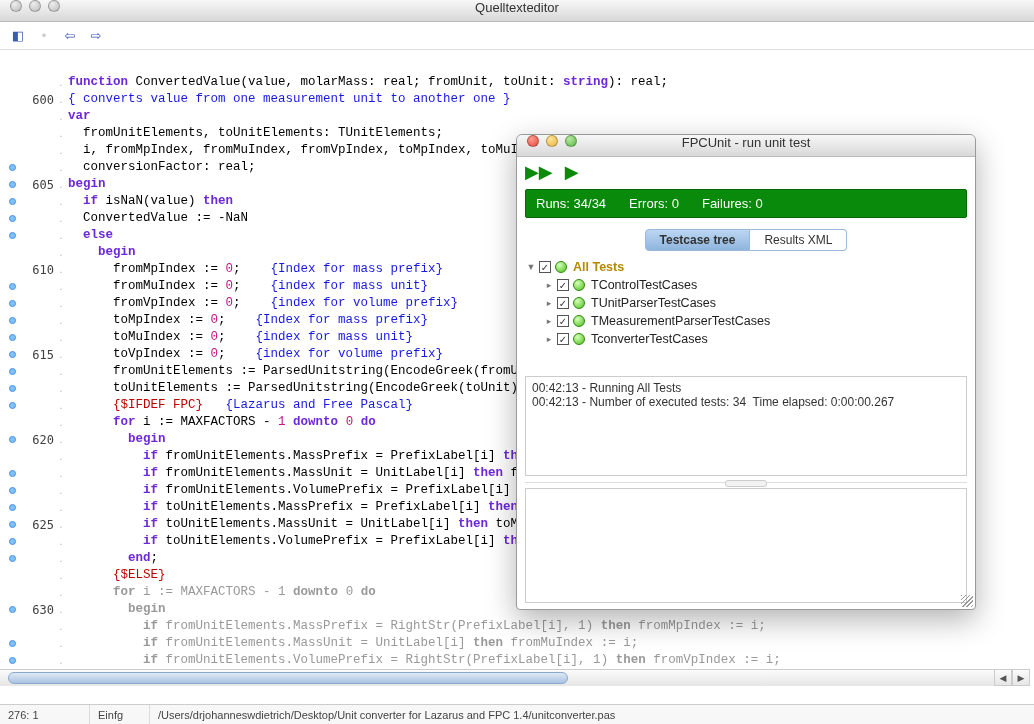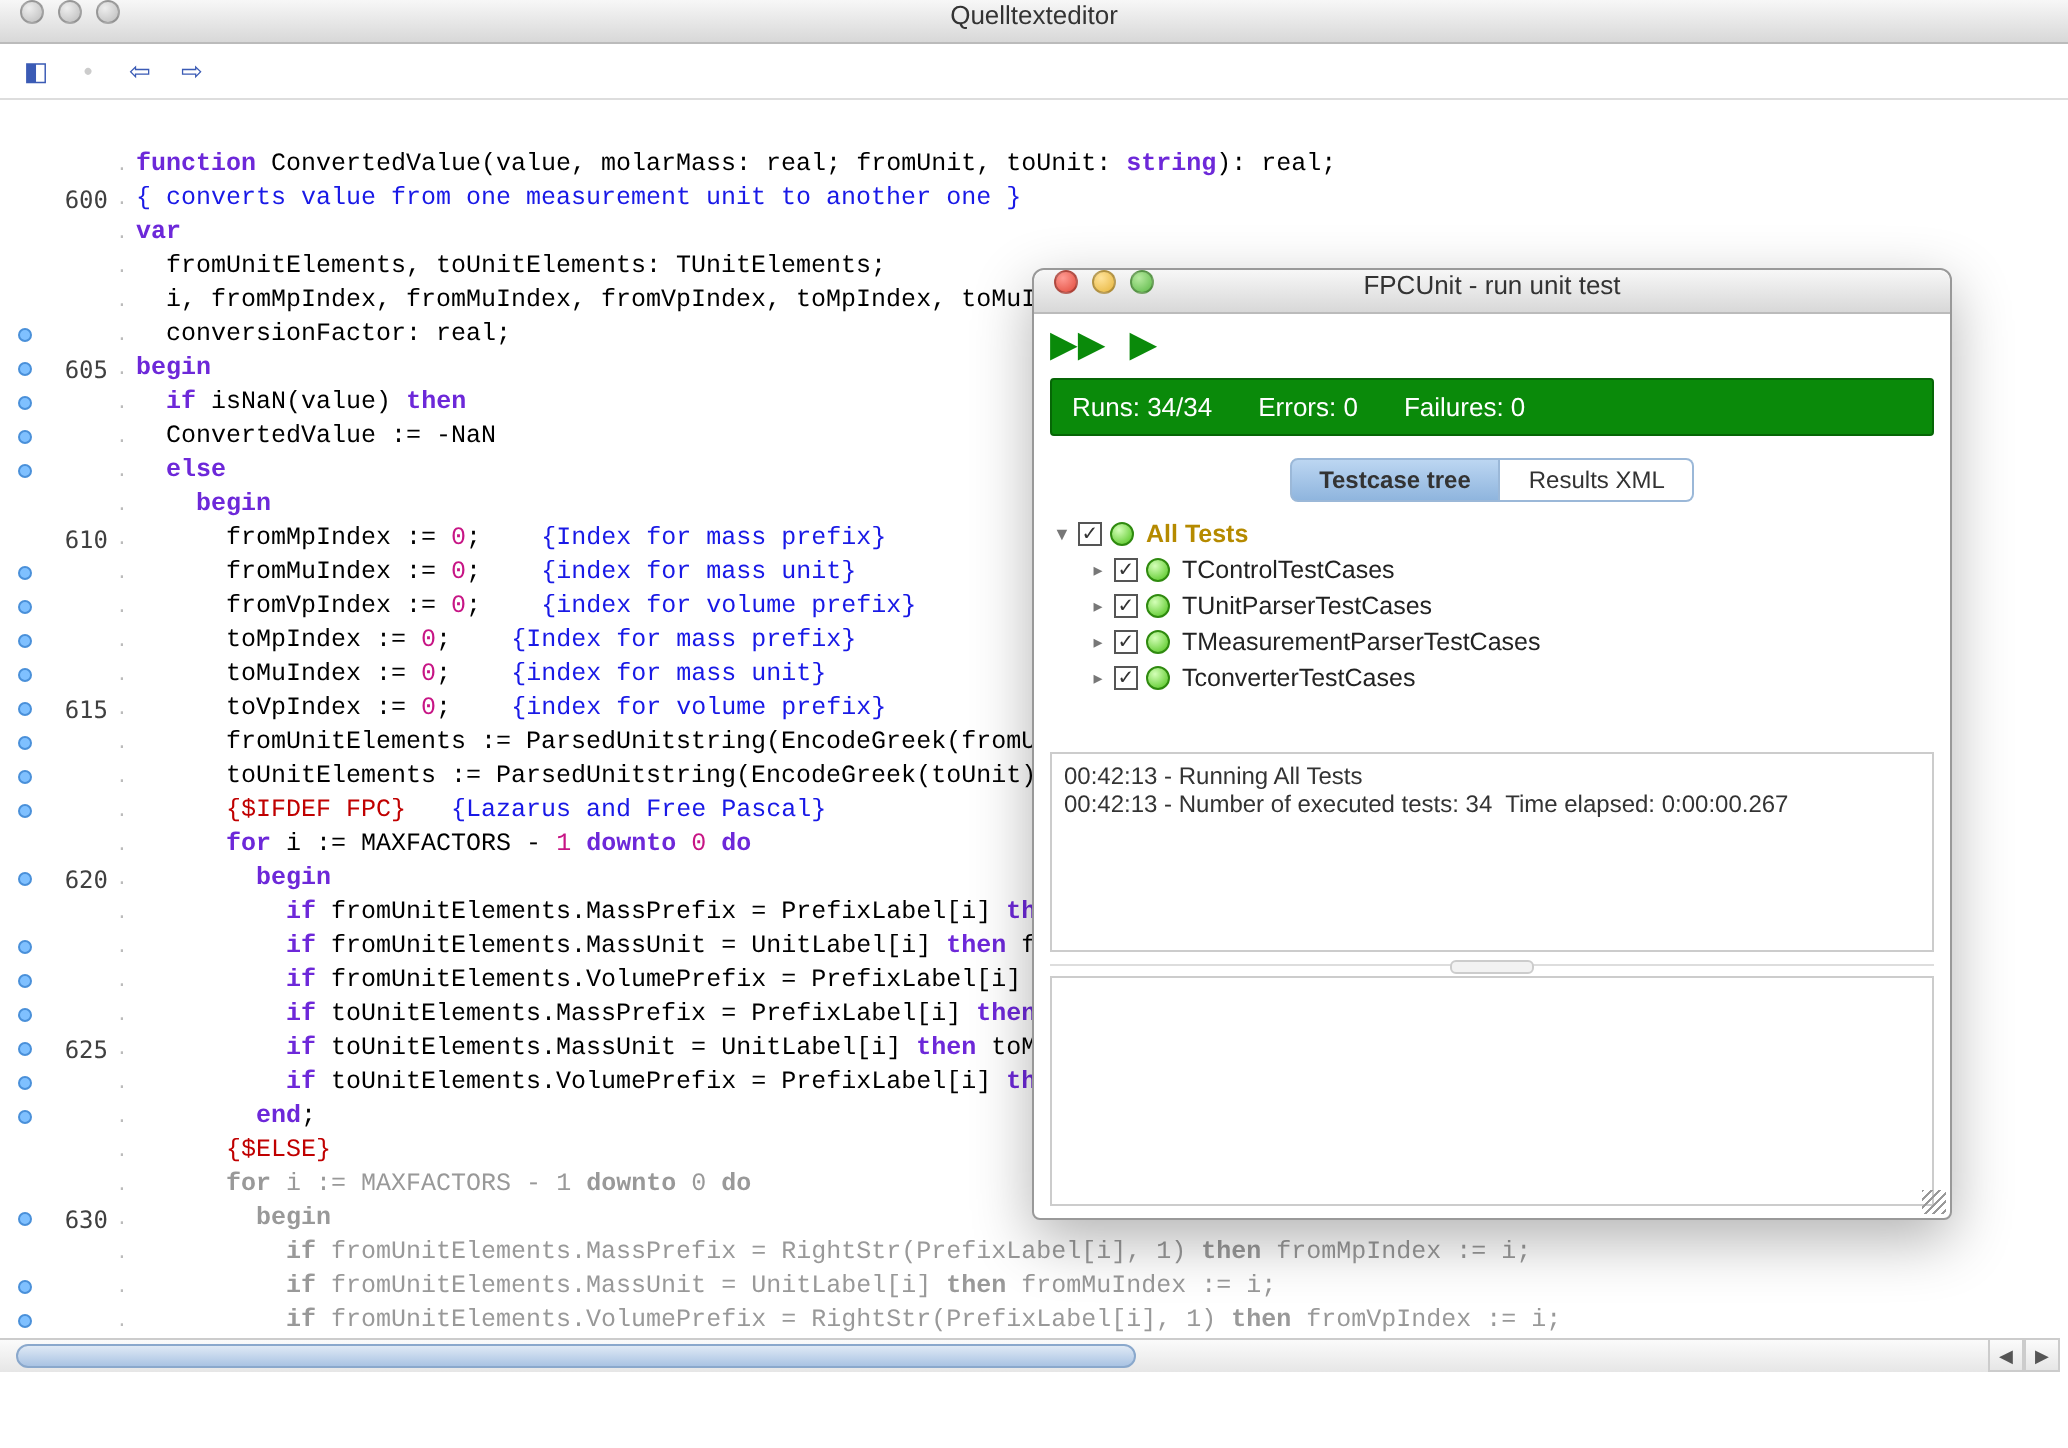--- a/index.html
+++ b/index.html
@@ -363,20 +363,25 @@
 <span class="inact">          <span class="kw">if</span> fromUnitElements.VolumePrefix = RightStr(PrefixLabel[i], <span class="nm">1</span>) <span class="kw">then</span> fromVpIndex := i;</span></div>
     <div class="hscroll">
         <div class="thumb"></div>
       </div>
     <div class="harrow">
       <span>◀</span>
       <span>▶</span>
     </div>
   </div>
 
+  <div class="statusbar">
+    <div class="cell pos">276:  1</div>
+    <div class="cell mode">Einfg</div>
+    <div class="cell path">/Users/drjohanneswdietrich/Desktop/Unit converter for Lazarus and FPC 1.4/unitconverter.pas</div>
+  </div>
 </div>
 
 <div class="popup">
   <div class="titlebar">
     <div class="traffic">
       <div class="tl red"></div>
       <div class="tl yel"></div>
       <div class="tl grn"></div>
     </div>
     <div class="title">FPCUnit - run unit test</div>

